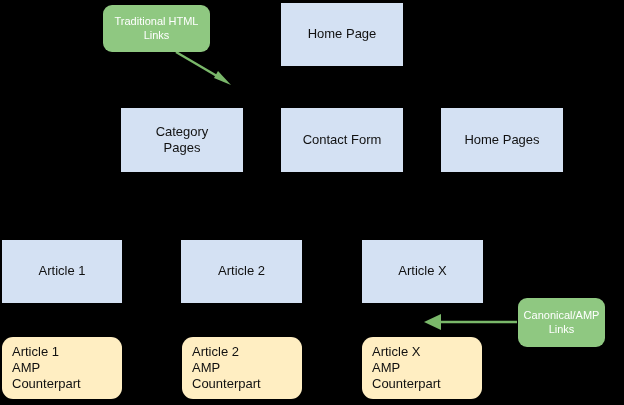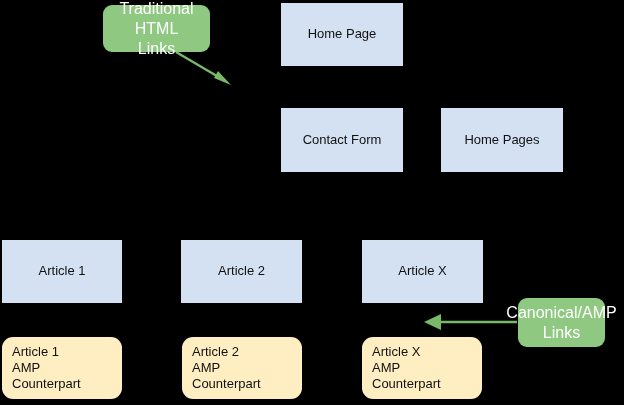--- a/index.html
+++ b/index.html
@@ -35,21 +35,21 @@
     color: #111111;
     font-size: 13px;
     border-radius: 11px;
     justify-content: flex-start;
     text-align: left;
     padding-left: 10px;
   }
   .callout {
     background: #8fc881;
     color: #ffffff;
-    font-size: 16px;
+    font-size: 11px;
     border-radius: 9px;
     padding: 2px 6px;
   }
   svg.arrows {
     position: absolute;
     left: 0;
     top: 0;
     width: 624px;
     height: 405px;
     overflow: visible;
@@ -67,20 +67,22 @@
       <polygon points="231,85 214,78 218,71" fill="#7ab86a"></polygon>
     </g>
     <g>
       <line x1="517" y1="322" x2="438" y2="322" stroke="#7ab86a" stroke-width="2.4"></line>
       <polygon points="424,322 441,314 441,330" fill="#7ab86a"></polygon>
     </g>
   </svg>
 
   <div class="node page-box" style="left:281px; top:3px; width:122px; height:63px;">Home Page</div>
 
+  <div class="node page-box" style="left:121px; top:108px; width:122px; height:64px;">Category
+Pages</div>
   <div class="node page-box" style="left:281px; top:108px; width:122px; height:64px;">Contact Form</div>
   <div class="node page-box" style="left:441px; top:108px; width:122px; height:64px;">Home Pages</div>
 
   <div class="node page-box" style="left:2px; top:240px; width:120px; height:63px;">Article 1</div>
   <div class="node page-box" style="left:181px; top:240px; width:121px; height:63px;">Article 2</div>
   <div class="node page-box" style="left:362px; top:240px; width:121px; height:63px;">Article X</div>
 
   <div class="node amp-box" style="left:2px; top:337px; width:120px; height:62px;">Article 1
 AMP
 Counterpart</div>

